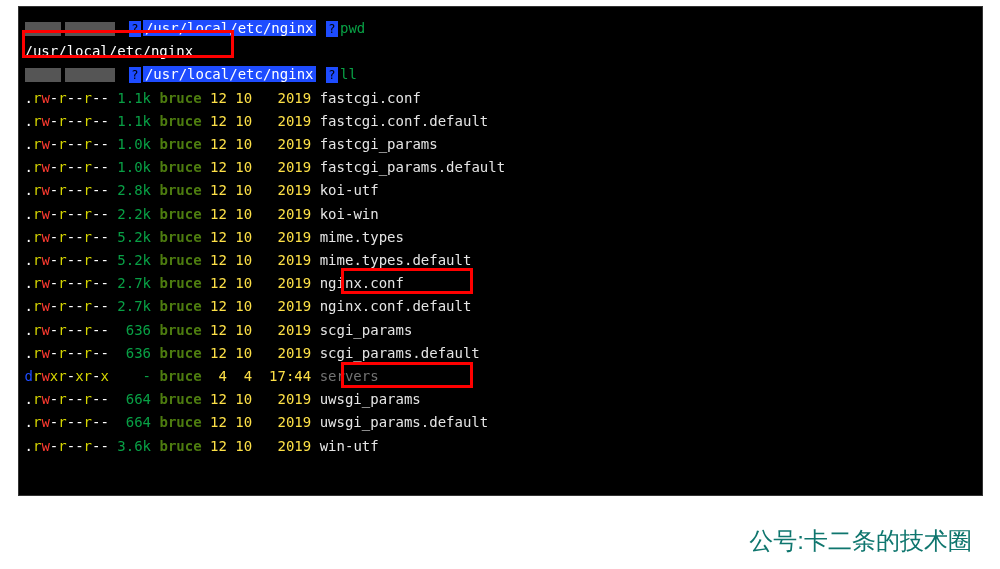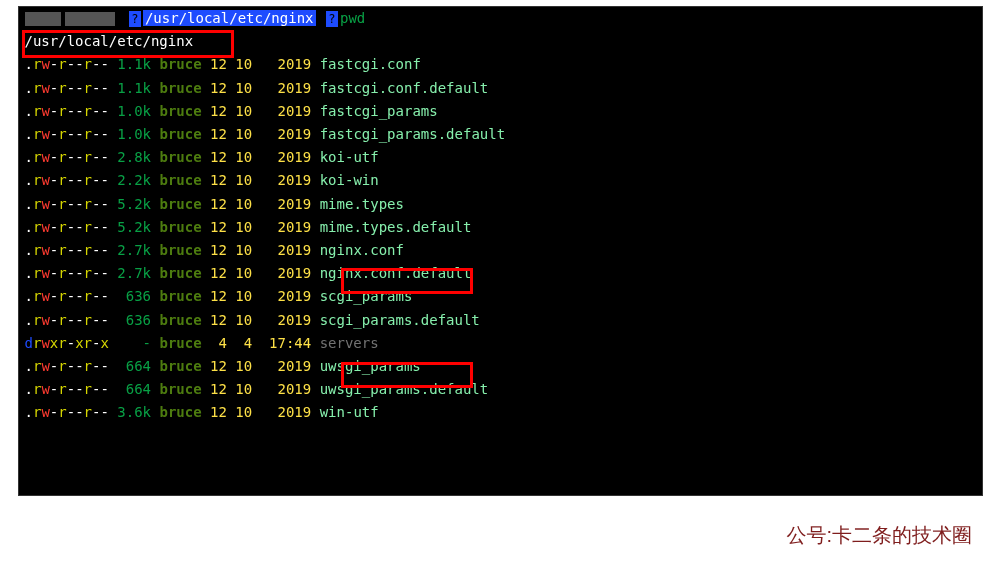--- a/index.html
+++ b/index.html
@@ -8,21 +8,21 @@
     font-family: "Menlo", "Consolas", "DejaVu Sans Mono", monospace;
     width: 1000px;
     height: 569px;
     position: relative;
   }
   .terminal {
     background: #000;
     width: 965px;
     height: 490px;
     margin: 6px auto 0 auto;
-    padding: 0 6px;
+    padding: 10px 6px;
     font-size: 14px;
     line-height: 23.2px;
     color: #fff;
     overflow: hidden;
     border: 1px solid #333;
   }
   .line { white-space: pre; }
   .redact {
     display: inline-block;
     background: #555;
@@ -51,54 +51,55 @@
   }
   .cmd { color: #08a045; }
   .perm { color: #fff; }
   .perm-r { color: #d6d600; }
   .perm-w { color: #ff3b30; }
   .perm-x { color: #d6d600; }
   .size { color: #08a045; }
   .size-k { color: #08a045; }
   .user { color: #4d7c0f; font-weight: bold; }
   .date { color: #fde047; }
-  .fname { color: #86efac; }
+  .fname { color: #e5e5e5; }
   .fname-dir { color: #737373; }
   .perm-d { color: #1e4cff; }
   .redbox {
     position: absolute;
     border: 3px solid #ff0000;
     pointer-events: none;
   }
   .watermark {
     position: absolute;
     right: 28px;
-    bottom: 20px;
-    color: #7f1d1d;
+    bottom: 12px;
+    color: #0f766e;
     font-family: "PingFang SC", "Microsoft YaHei", sans-serif;
-    font-size: 20px;
+    font-size: 24px;
     font-weight: 500;
   }
   .cursor {
     display:inline-block;
     background:#fff;
     width:9px;
     height:16px;
     vertical-align:middle;
   }
 </style>
 </head>
 <body>
 
 <div class="terminal">
 
   <div class="line"><span class="redact w1"></span><span class="redact w2"></span> <span class="qmark">?</span><span class="path-badge">/usr/local/etc/nginx</span> <span class="qmark">?</span><span class="cmd">pwd</span></div>
 
   <div class="line">/usr/local/etc/nginx</div>
 
+  <div class="line"><span class="redact w1"></span><span class="redact w2"></span> <span class="qmark">?</span><span class="path-badge">/usr/local/etc/nginx</span> <span class="qmark">?</span><span class="cmd">ll</span></div>
 
   <div id="listing">
       <div class="line"><span class="perm">.</span><span class="perm-r">r</span><span class="perm-w">w</span><span class="perm">-</span><span class="perm-r">r</span><span class="perm">-</span><span class="perm">-</span><span class="perm-r">r</span><span class="perm">-</span><span class="perm">-</span> <span class="size">1.1</span><span class="size-k">k</span> <span class="user">bruce</span> <span class="date">12 10   2019</span> <span class="fname">fastcgi.conf</span></div>
       <div class="line"><span class="perm">.</span><span class="perm-r">r</span><span class="perm-w">w</span><span class="perm">-</span><span class="perm-r">r</span><span class="perm">-</span><span class="perm">-</span><span class="perm-r">r</span><span class="perm">-</span><span class="perm">-</span> <span class="size">1.1</span><span class="size-k">k</span> <span class="user">bruce</span> <span class="date">12 10   2019</span> <span class="fname">fastcgi.conf.default</span></div>
       <div class="line"><span class="perm">.</span><span class="perm-r">r</span><span class="perm-w">w</span><span class="perm">-</span><span class="perm-r">r</span><span class="perm">-</span><span class="perm">-</span><span class="perm-r">r</span><span class="perm">-</span><span class="perm">-</span> <span class="size">1.0</span><span class="size-k">k</span> <span class="user">bruce</span> <span class="date">12 10   2019</span> <span class="fname">fastcgi_params</span></div>
       <div class="line"><span class="perm">.</span><span class="perm-r">r</span><span class="perm-w">w</span><span class="perm">-</span><span class="perm-r">r</span><span class="perm">-</span><span class="perm">-</span><span class="perm-r">r</span><span class="perm">-</span><span class="perm">-</span> <span class="size">1.0</span><span class="size-k">k</span> <span class="user">bruce</span> <span class="date">12 10   2019</span> <span class="fname">fastcgi_params.default</span></div>
       <div class="line"><span class="perm">.</span><span class="perm-r">r</span><span class="perm-w">w</span><span class="perm">-</span><span class="perm-r">r</span><span class="perm">-</span><span class="perm">-</span><span class="perm-r">r</span><span class="perm">-</span><span class="perm">-</span> <span class="size">2.8</span><span class="size-k">k</span> <span class="user">bruce</span> <span class="date">12 10   2019</span> <span class="fname">koi-utf</span></div>
       <div class="line"><span class="perm">.</span><span class="perm-r">r</span><span class="perm-w">w</span><span class="perm">-</span><span class="perm-r">r</span><span class="perm">-</span><span class="perm">-</span><span class="perm-r">r</span><span class="perm">-</span><span class="perm">-</span> <span class="size">2.2</span><span class="size-k">k</span> <span class="user">bruce</span> <span class="date">12 10   2019</span> <span class="fname">koi-win</span></div>
       <div class="line"><span class="perm">.</span><span class="perm-r">r</span><span class="perm-w">w</span><span class="perm">-</span><span class="perm-r">r</span><span class="perm">-</span><span class="perm">-</span><span class="perm-r">r</span><span class="perm">-</span><span class="perm">-</span> <span class="size">5.2</span><span class="size-k">k</span> <span class="user">bruce</span> <span class="date">12 10   2019</span> <span class="fname">mime.types</span></div>
       <div class="line"><span class="perm">.</span><span class="perm-r">r</span><span class="perm-w">w</span><span class="perm">-</span><span class="perm-r">r</span><span class="perm">-</span><span class="perm">-</span><span class="perm-r">r</span><span class="perm">-</span><span class="perm">-</span> <span class="size">5.2</span><span class="size-k">k</span> <span class="user">bruce</span> <span class="date">12 10   2019</span> <span class="fname">mime.types.default</span></div>

